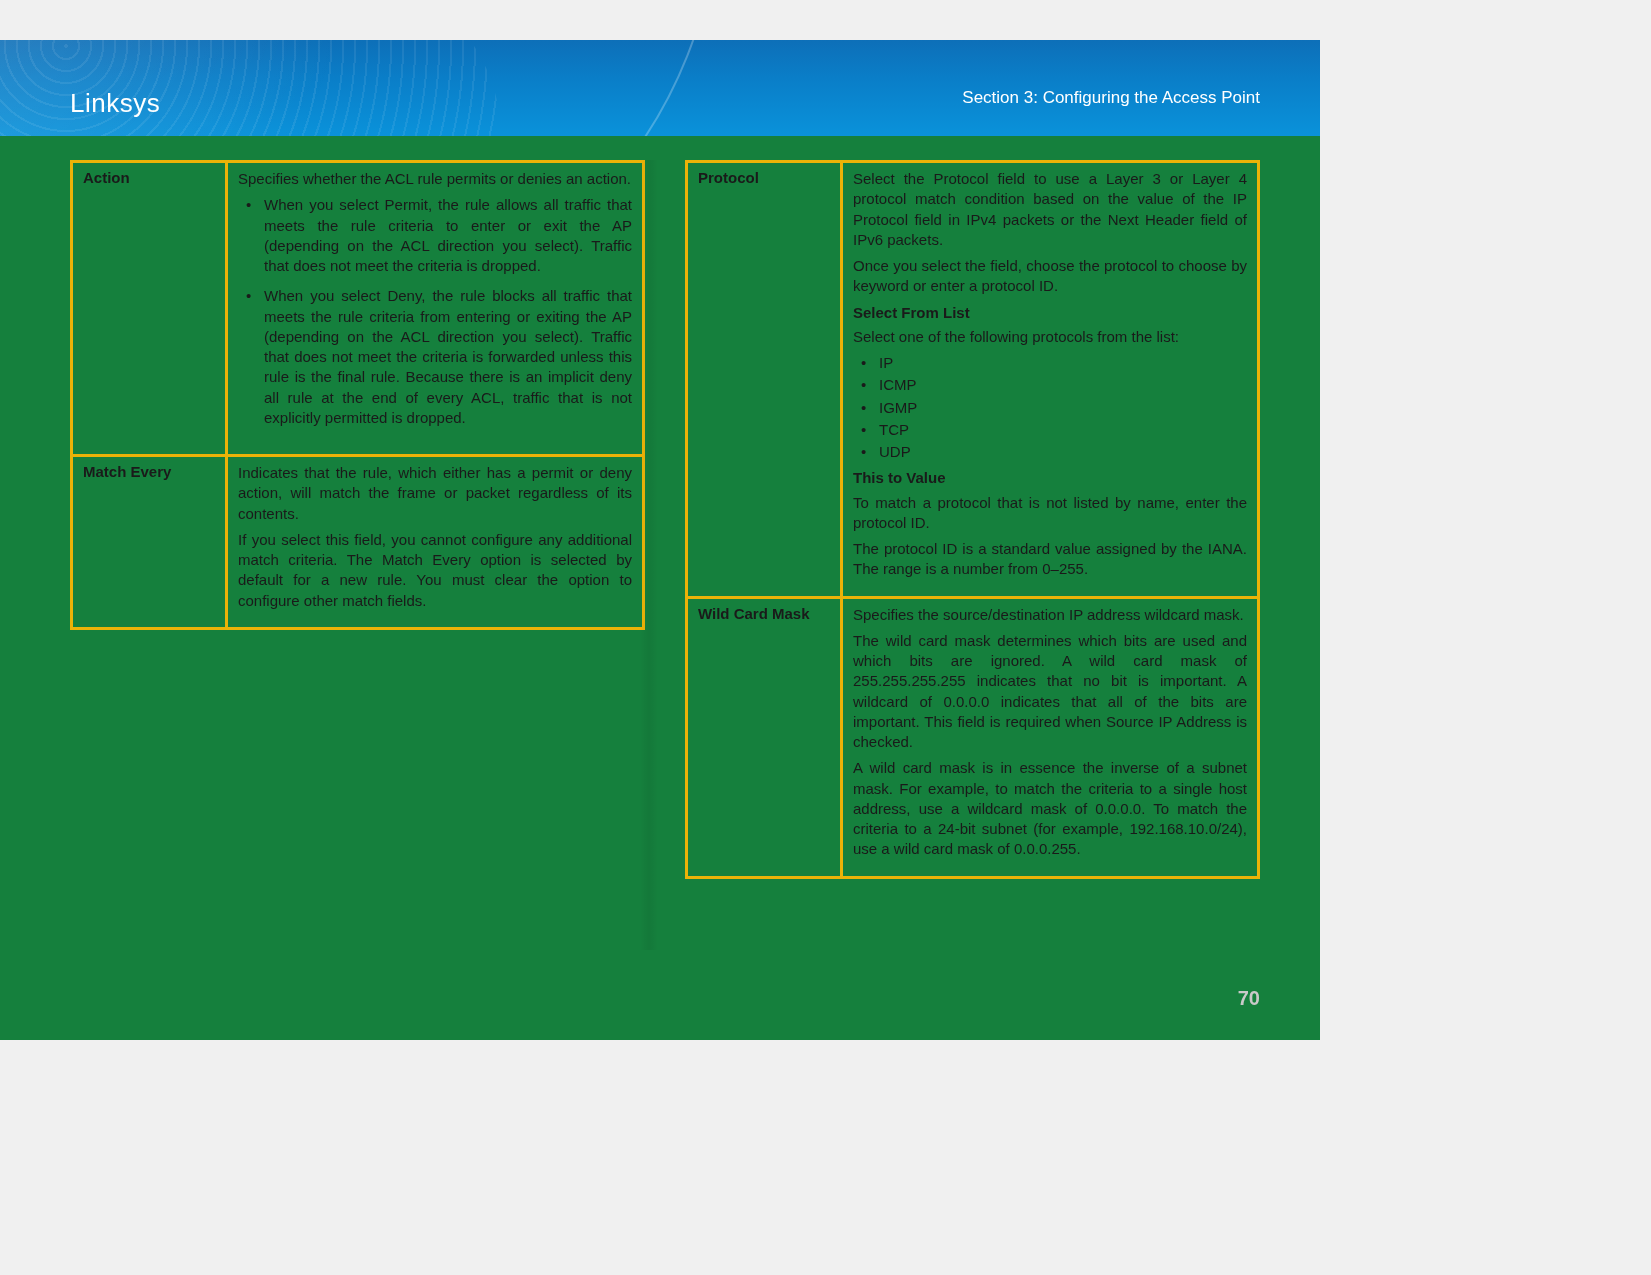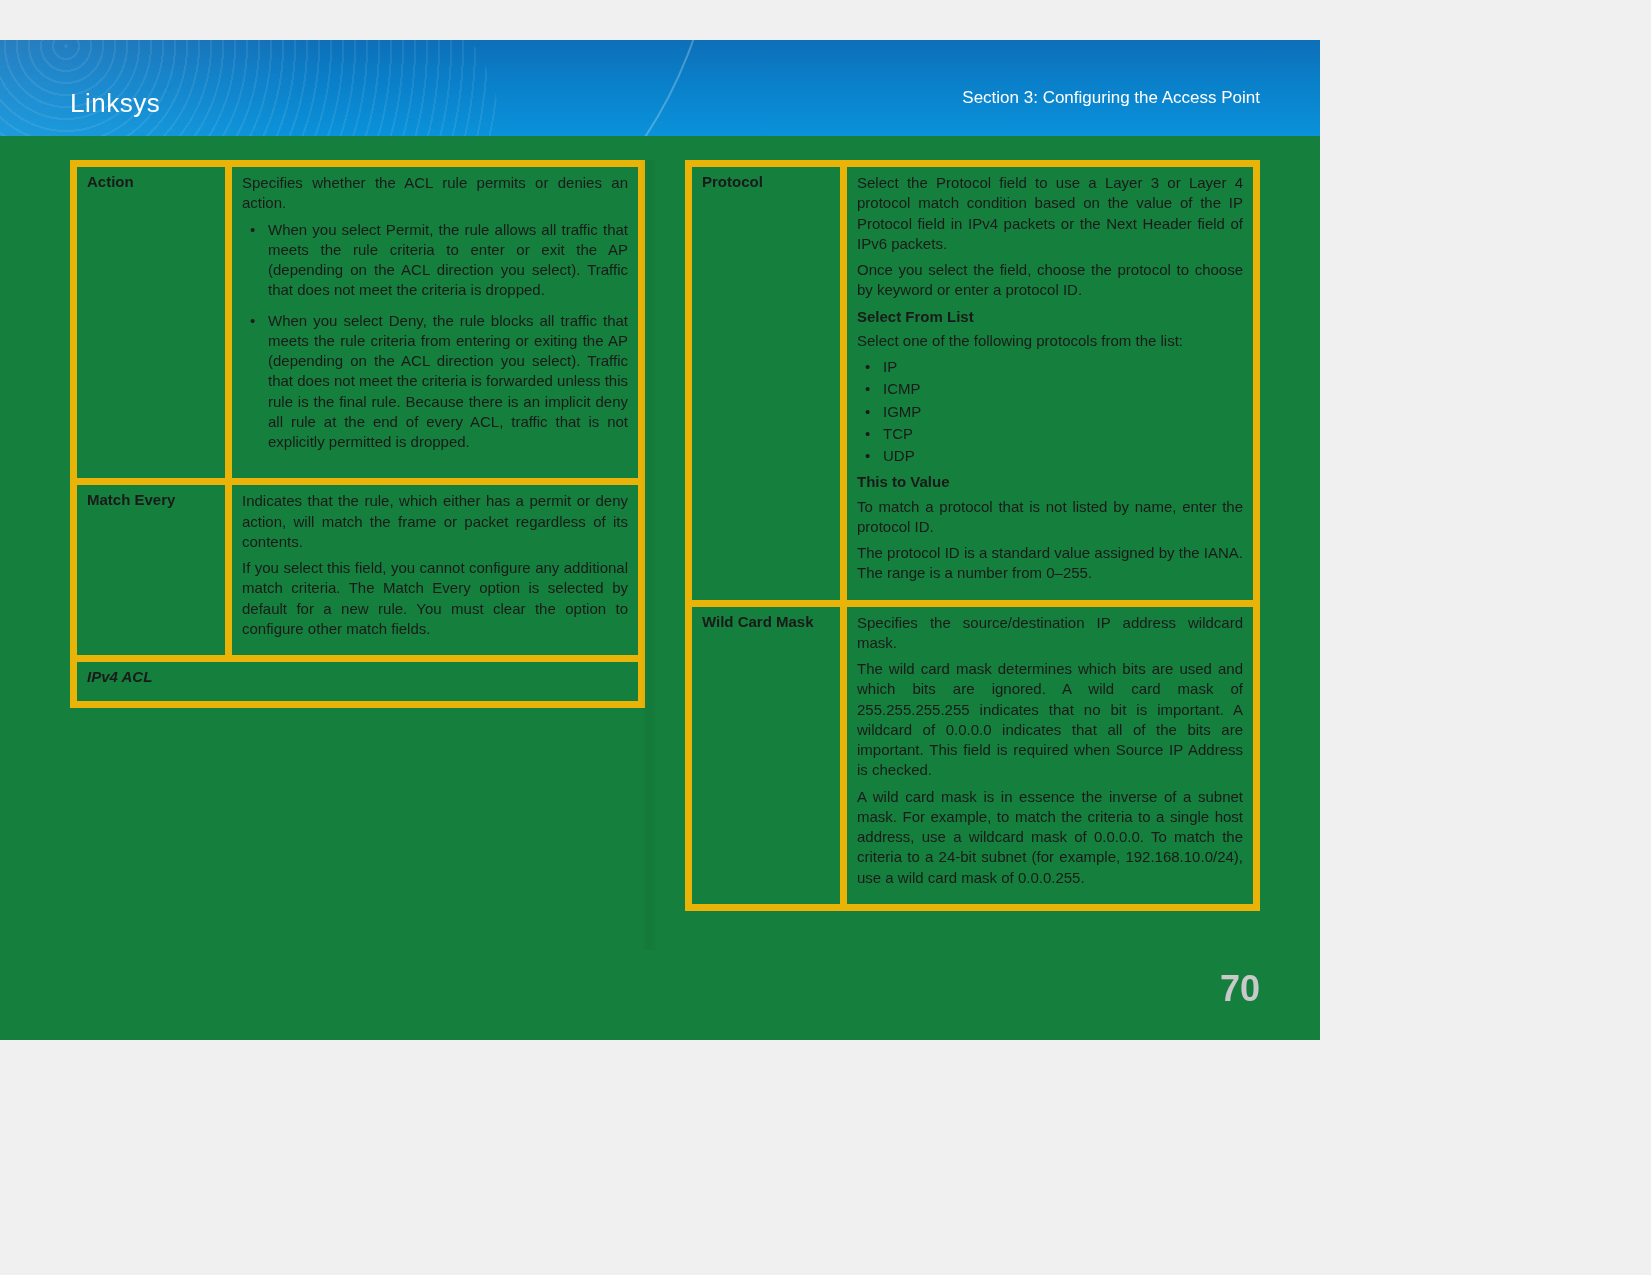--- a/index.html
+++ b/index.html
@@ -69,21 +69,21 @@
     gap: 40px;
   }
   .col { flex: 1; }
   table.defs {
     width: 100%;
     border-collapse: collapse;
     font-size: 15px;
     color: #1a1a1a;
   }
   table.defs td, table.defs th {
-    border: 7px solid #eab308;
+    border: 3px solid #eab308;
     vertical-align: top;
     padding: 6px 10px 16px 10px;
     text-align: left;
   }
   table.defs th {
     width: 155px;
     font-weight: 700;
     padding-top: 6px;
   }
   table.defs td p { margin-bottom: 6px; line-height: 1.35; text-align: justify; }
@@ -95,21 +95,21 @@
   ul.bullets.body li { margin-bottom: 10px; }
   .section-row td {
     font-style: italic;
     font-weight: 700;
     padding: 6px 10px 28px 10px;
   }
   .page-num {
     position: absolute;
     right: 60px;
     bottom: 30px;
-    font-size: 36px;
+    font-size: 20px;
     font-weight: 700;
     color: #c9c9c9;
   }
   .divider-shadow {
     position: absolute;
     top: 120px;
     left: 640px;
     width: 18px;
     height: 790px;
     background: linear-gradient(90deg, rgba(0,0,0,0) 0%, rgba(0,0,0,0.06) 50%, rgba(0,0,0,0) 100%);
@@ -143,23 +143,20 @@
                 <li>When you select Deny, the rule blocks all traffic that meets the rule criteria from entering or exiting the AP (depending on the ACL direction you select). Traffic that does not meet the criteria is forwarded unless this rule is the final rule. Because there is an implicit deny all rule at the end of every ACL, traffic that is not explicitly permitted is dropped.</li>
               </ul>
             </td>
           </tr>
           <tr>
             <th>Match Every</th>
             <td>
               <p>Indicates that the rule, which either has a permit or deny action, will match the frame or packet regardless of its contents.</p>
               <p>If you select this field, you cannot configure any additional match criteria. The Match Every option is selected by default for a new rule. You must clear the option to configure other match fields.</p>
             </td>
-          </tr>
-          <tr class="section-row">
-            <td colspan="2">IPv4 ACL</td>
           </tr>
         </tbody>
           </table>
       </div>
 
       <div class="col">
         <table class="defs">
           <tbody>
               <tr>
             <th>Protocol</th>

